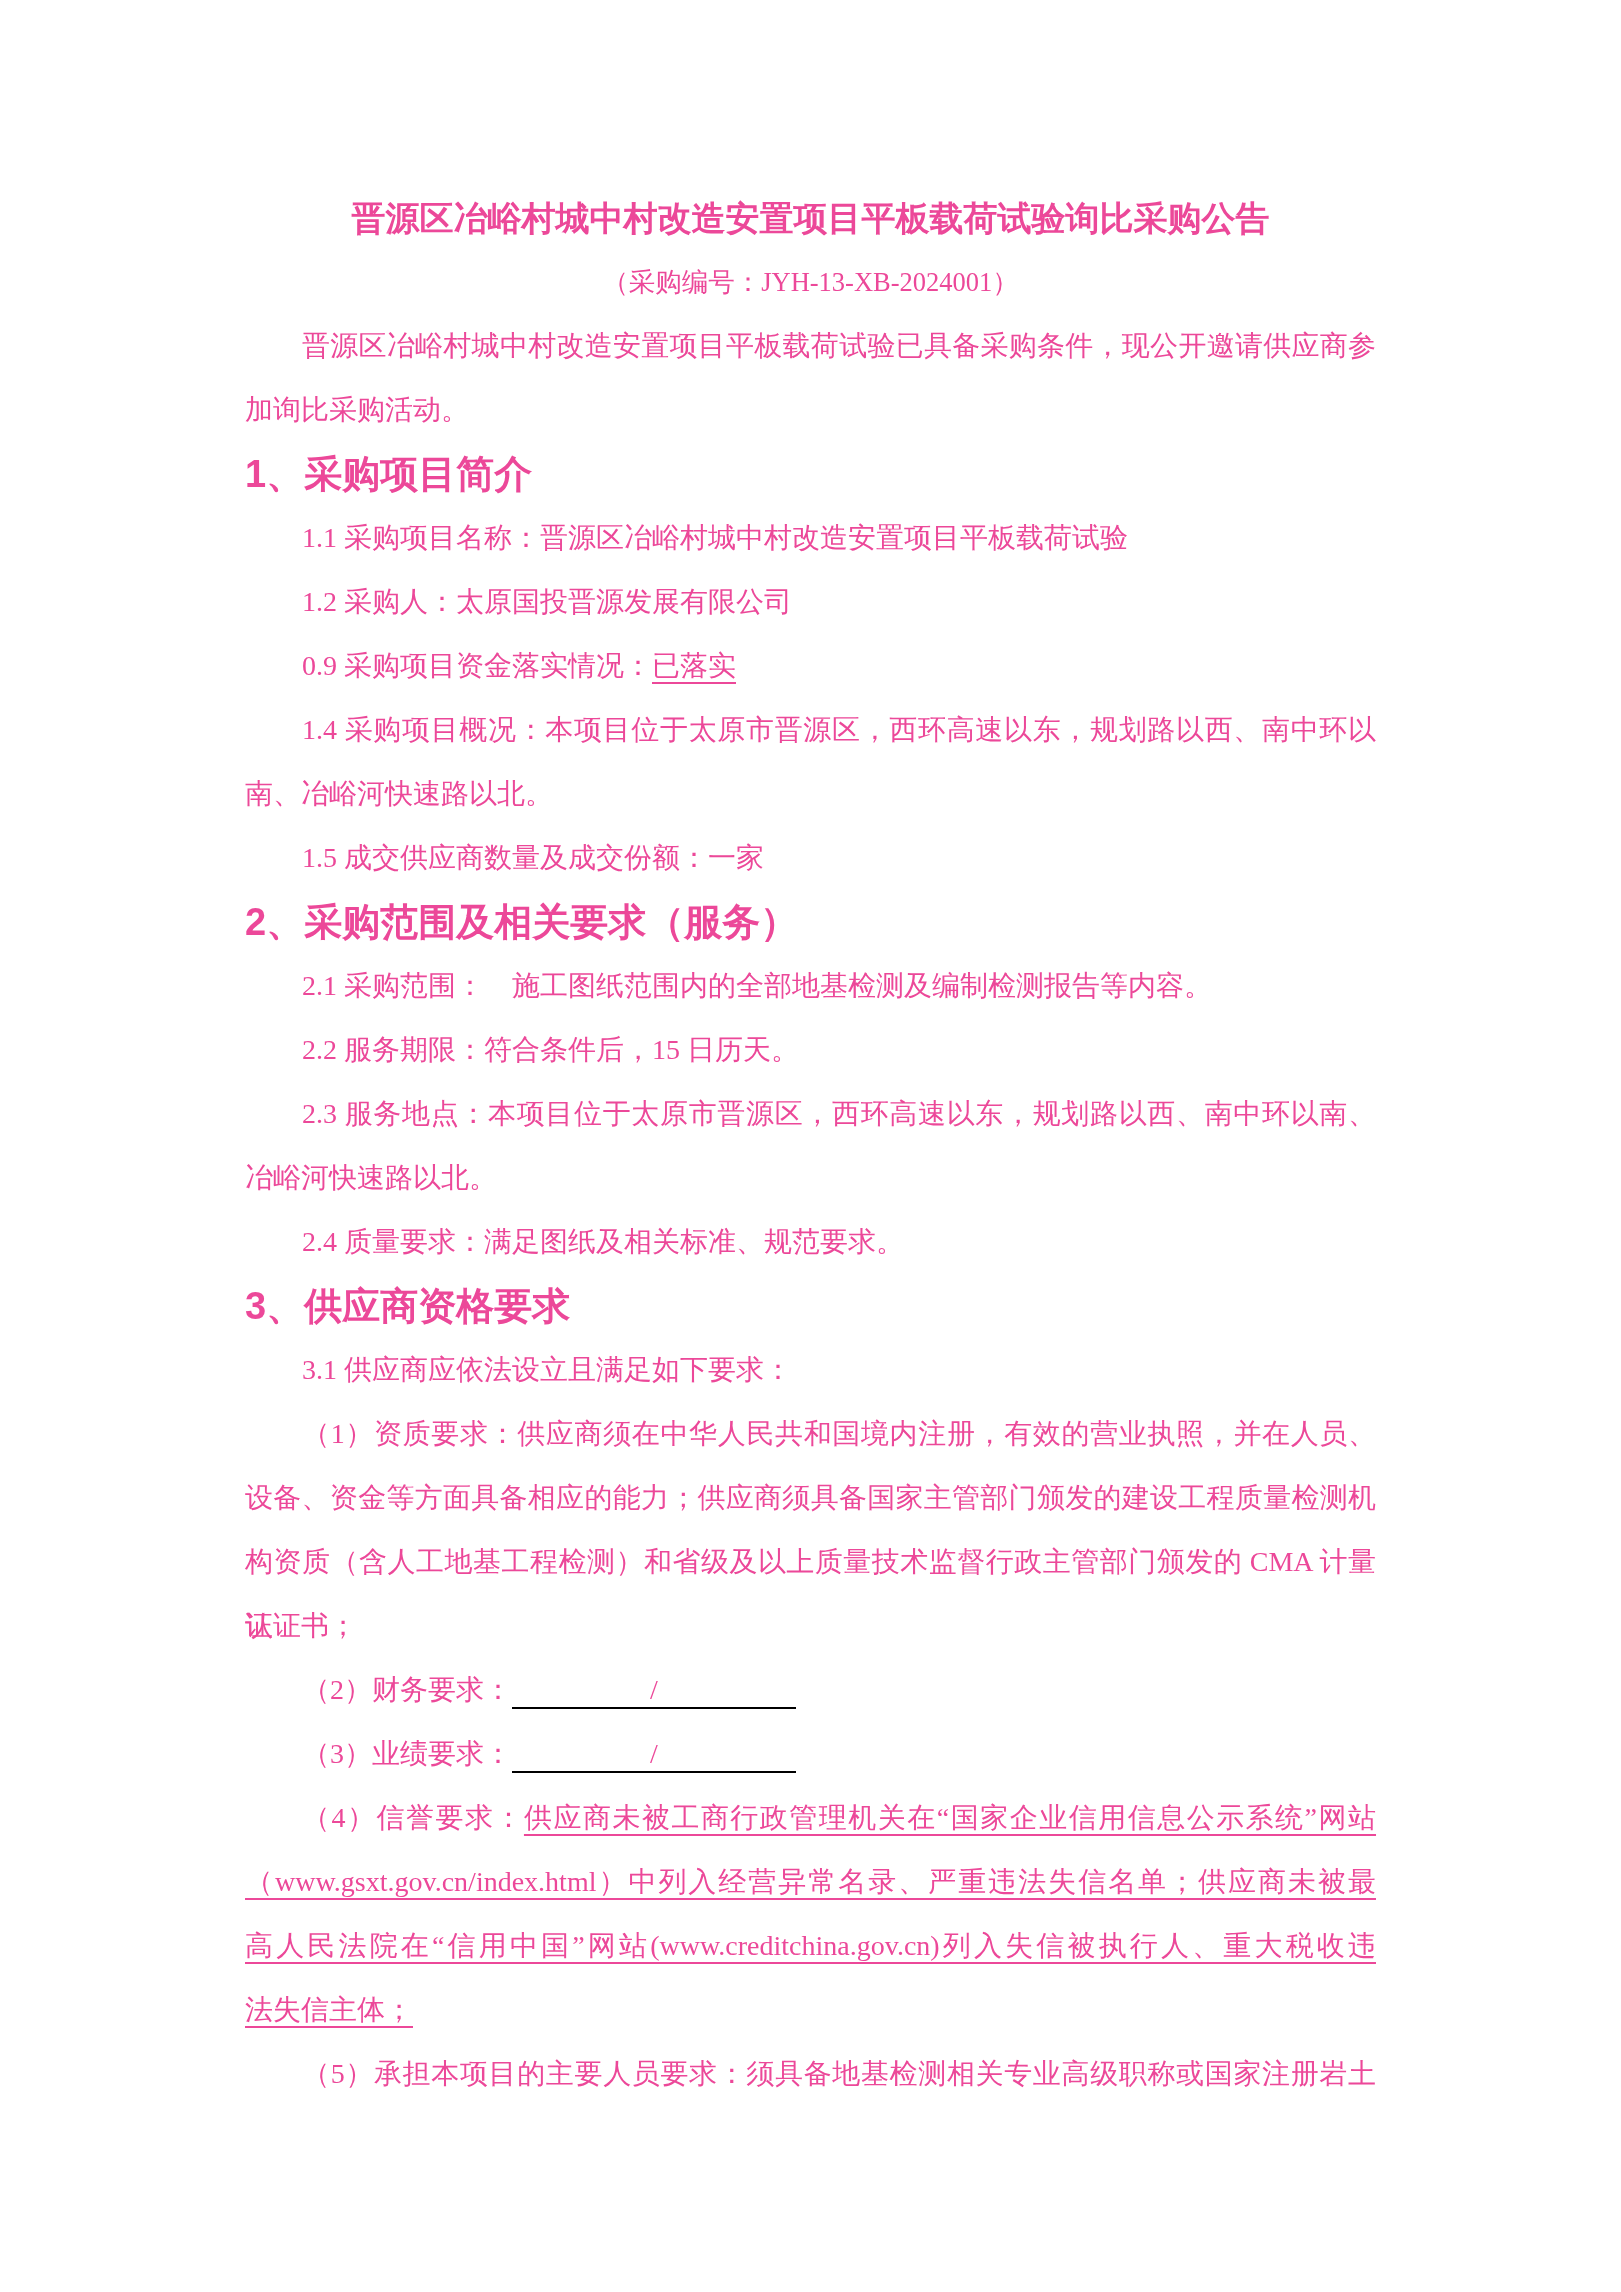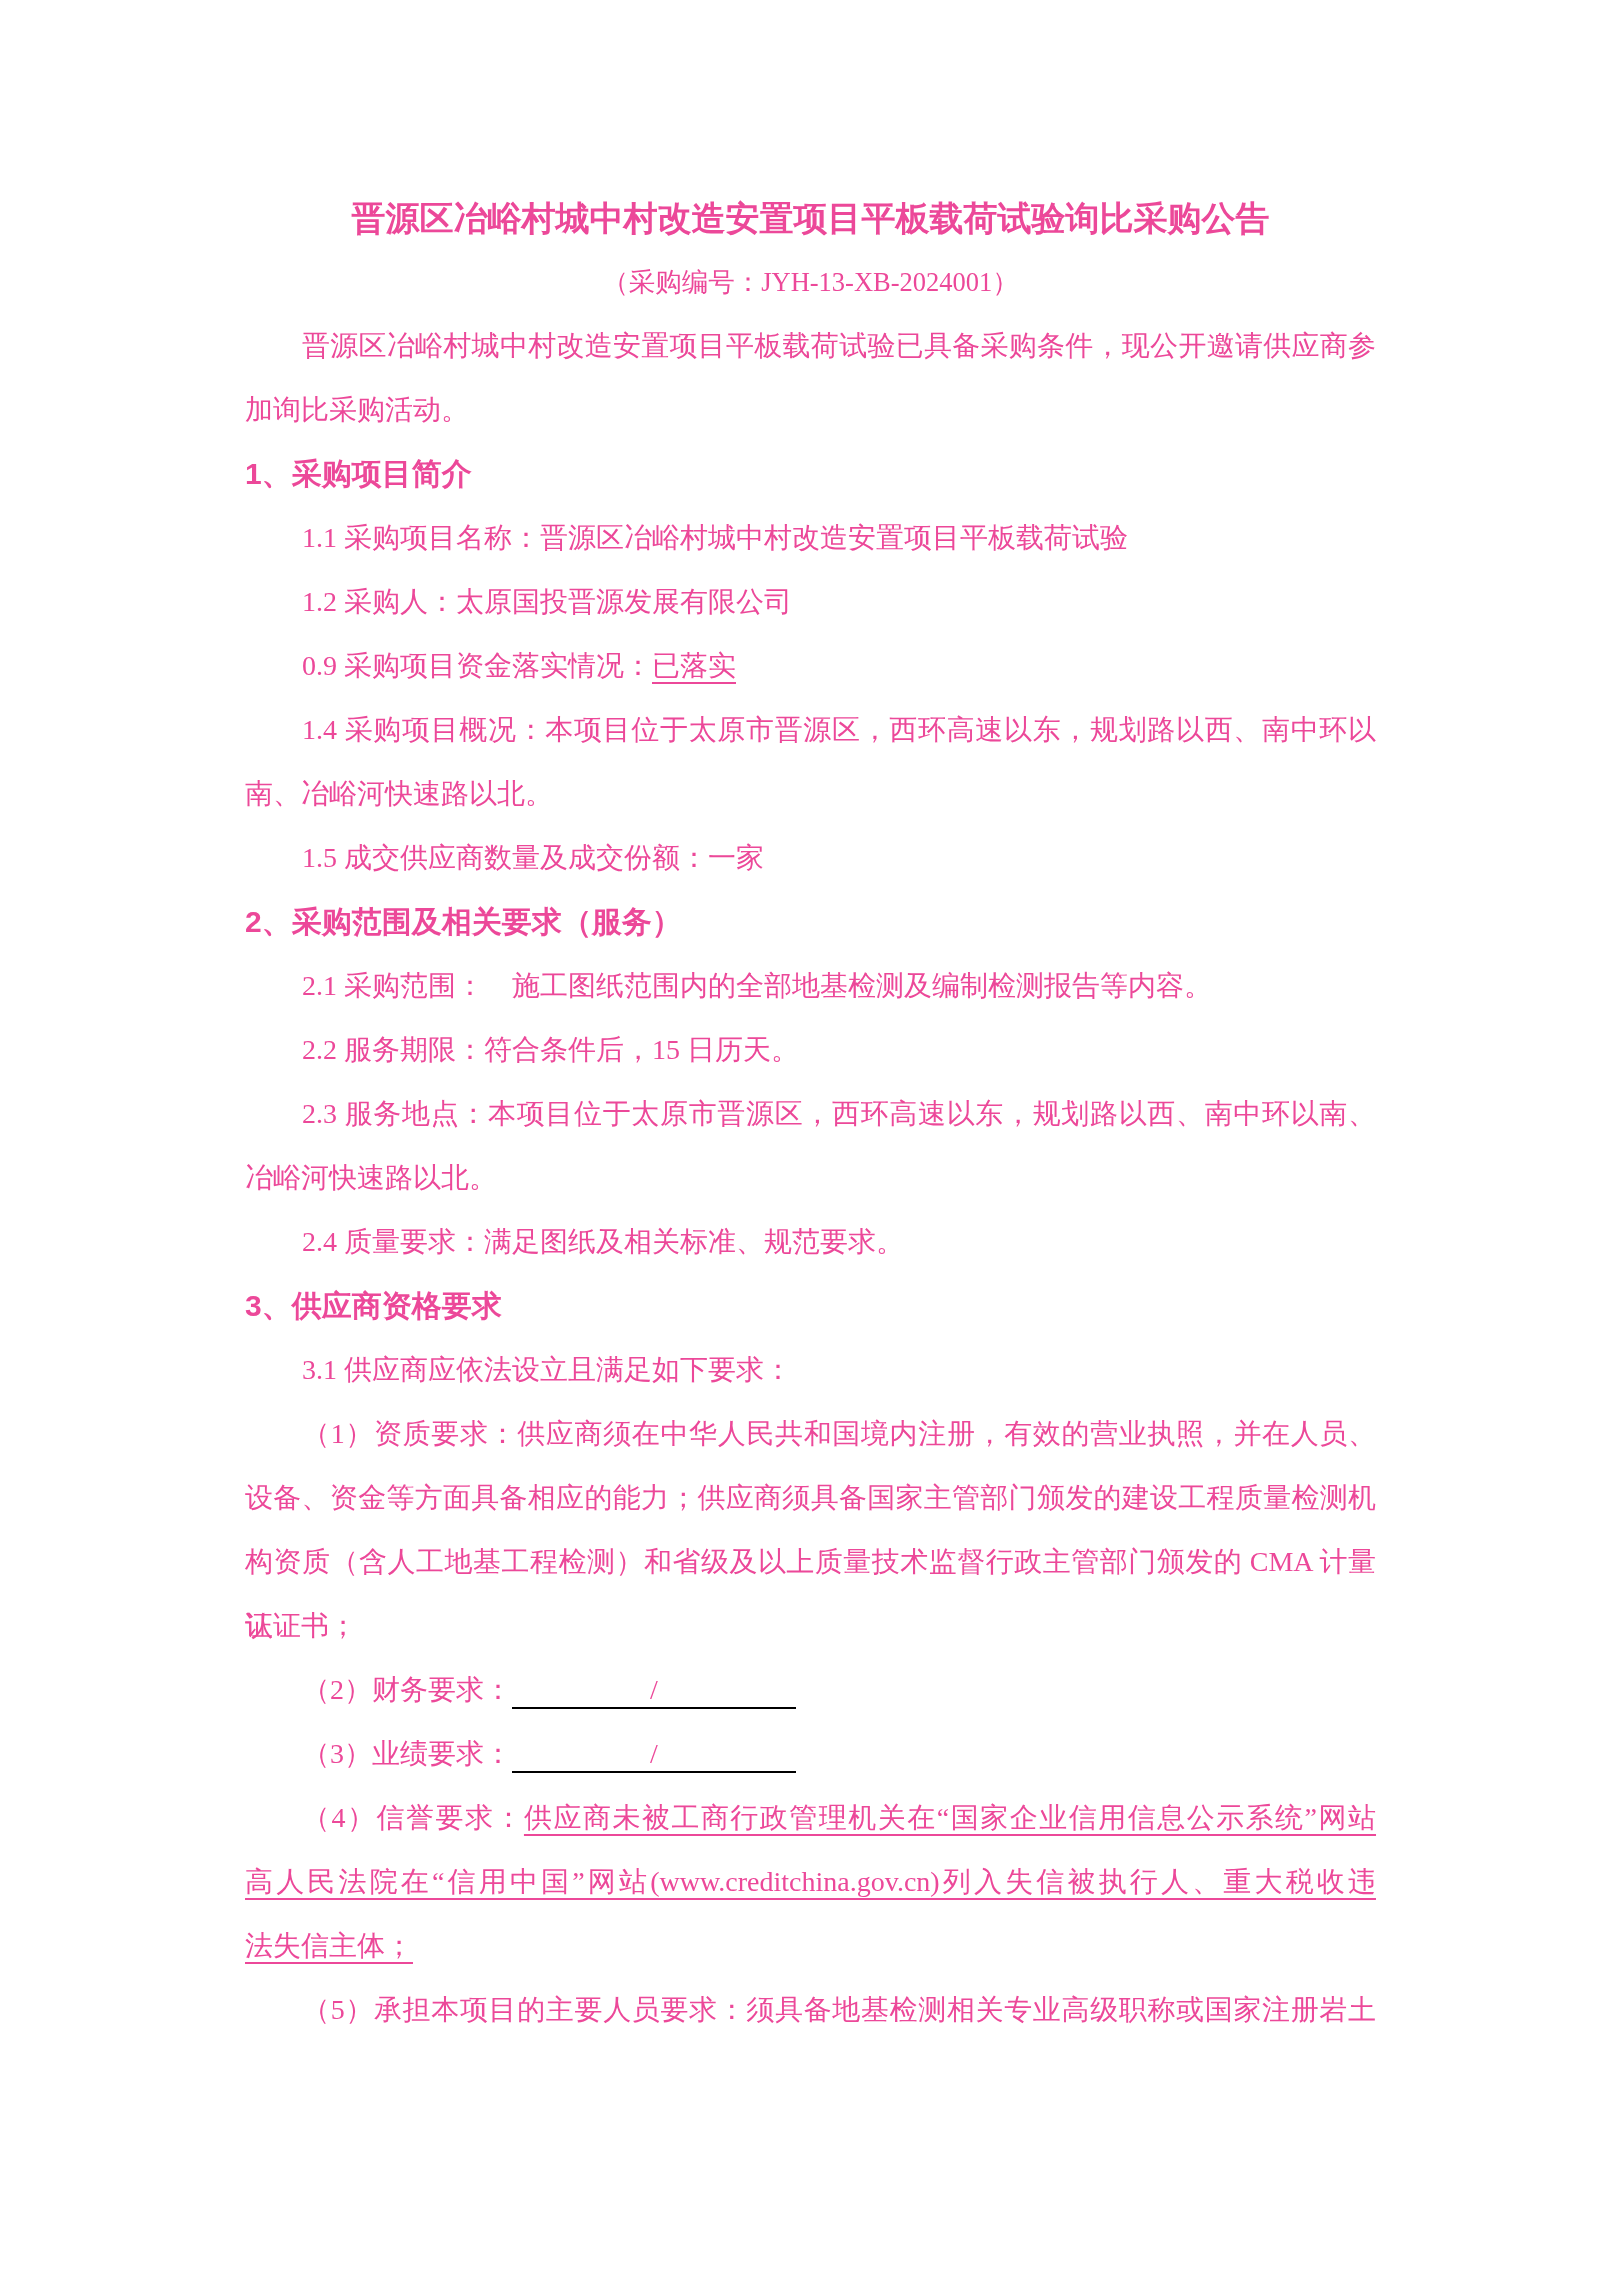--- a/index.html
+++ b/index.html
@@ -34,21 +34,21 @@
     text-align-last: center;
   }
   .line.subtitle {
     font-size: 26.5px;
     text-align: center;
     text-align-last: center;
   }
   .line.heading {
     font-family: "Liberation Sans", sans-serif;
     font-weight: bold;
-    font-size: 30px;
+    font-size: 38px;
   }
   .u {
     text-decoration: underline;
     text-underline-offset: 6.9px;
     text-decoration-thickness: 2px;
   }
   .blank {
     display: inline-block;
     width: 284px;
     border-bottom: 2px solid #000000;
@@ -81,17 +81,18 @@
     <div class="line  indent">2.4 质量要求：满足图纸及相关标准、规范要求。</div>
     <div class="line heading">3、供应商资格要求</div>
     <div class="line  indent">3.1 供应商应依法设立且满足如下要求：</div>
     <div class="line  justify indent">（1）资质要求：供应商须在中华人民共和国境内注册，有效的营业执照，并在人员、</div>
     <div class="line  justify">设备、资金等方面具备相应的能力；供应商须具备国家主管部门颁发的建设工程质量检测机</div>
     <div class="line  justify">构资质（含人工地基工程检测）和省级及以上质量技术监督行政主管部门颁发的 CMA 计量认</div>
     <div class="line ">证证书；</div>
     <div class="line  indent"><span class="">（2）财务要求：</span><span class=" blank">/</span></div>
     <div class="line  indent"><span class="">（3）业绩要求：</span><span class=" blank">/</span></div>
     <div class="line  justify indent"><span class="">（4）信誉要求：</span><span class="u">供应商未被工商行政管理机关在“国家企业信用信息公示系统”网站</span></div>
+    <div class="line  justify"><span class="u">（www.gsxt.gov.cn/index.html）中列入经营异常名录、严重违法失信名单；供应商未被最</span></div>
     <div class="line  justify"><span class="u">高人民法院在“信用中国”网站(www.creditchina.gov.cn)列入失信被执行人、重大税收违</span></div>
     <div class="line "><span class="u">法失信主体；</span></div>
     <div class="line  justify indent">（5）承担本项目的主要人员要求：须具备地基检测相关专业高级职称或国家注册岩土</div>
   </div>
 
 
 </body></html>

